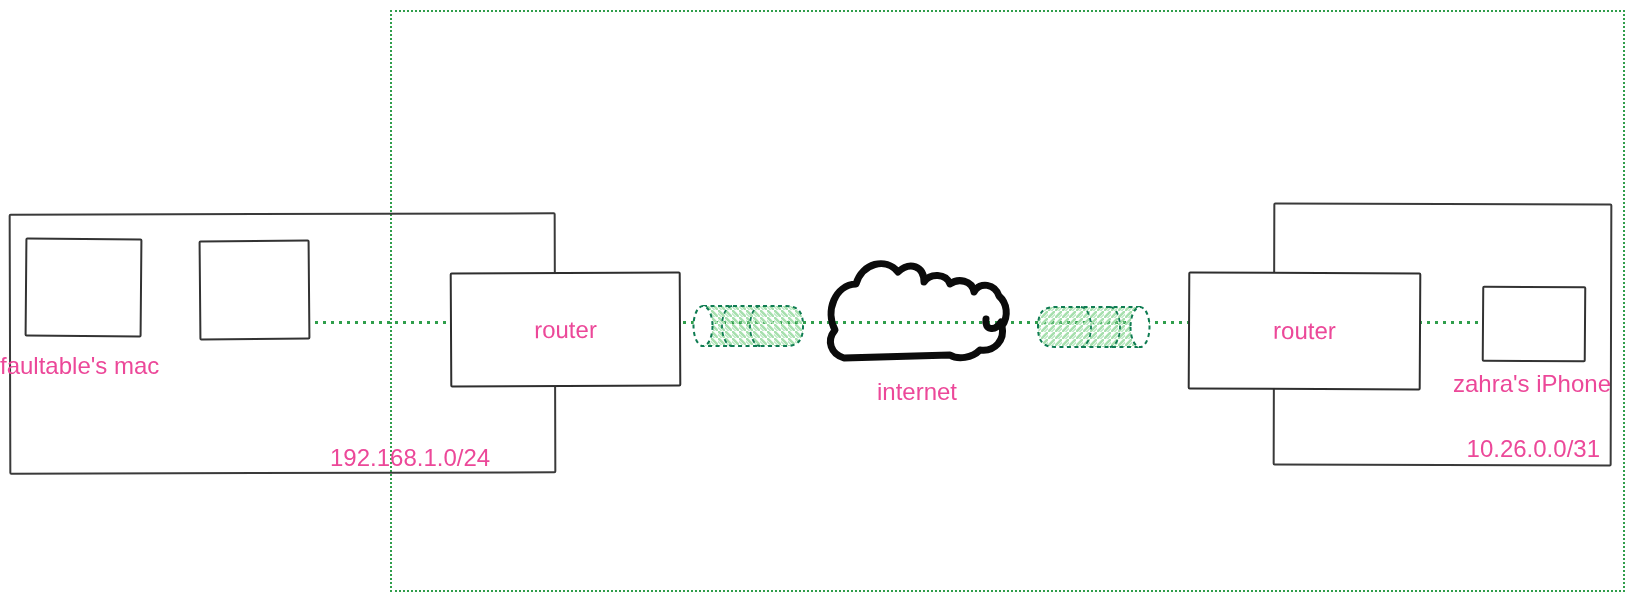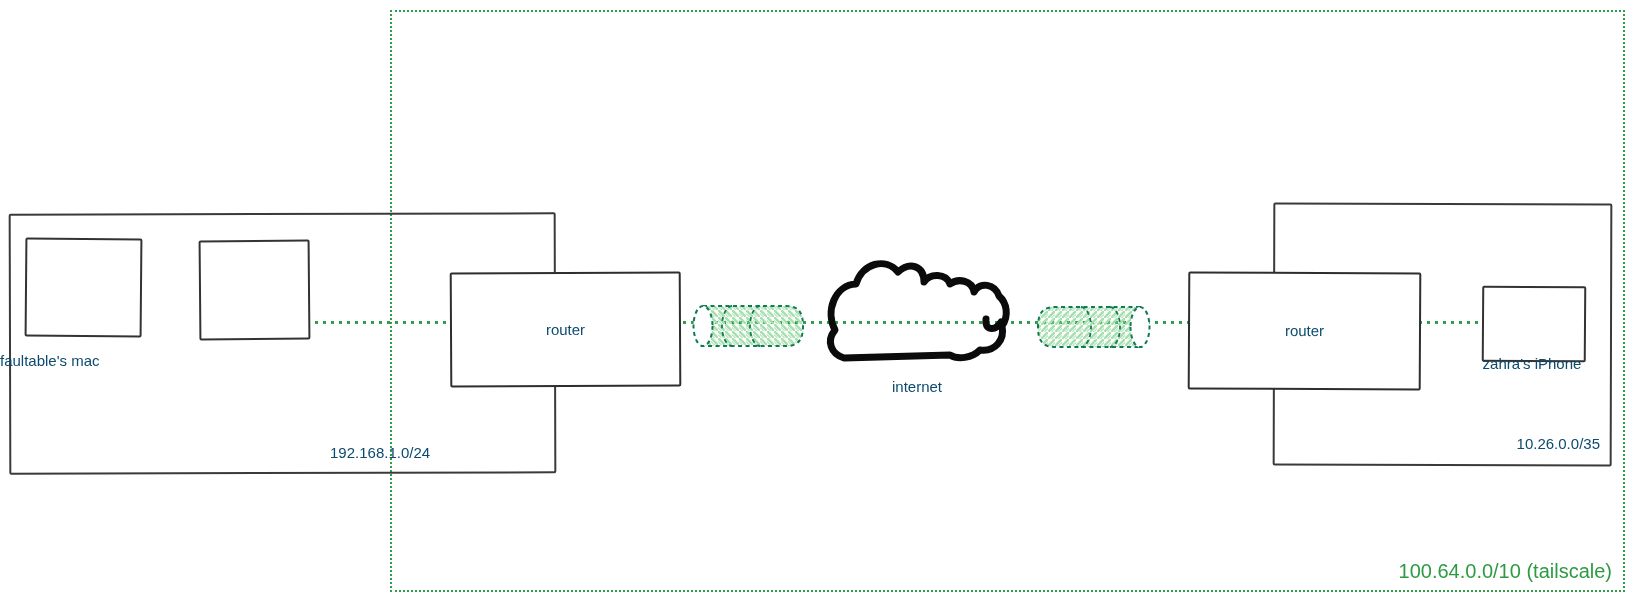--- a/index.html
+++ b/index.html
@@ -6,23 +6,23 @@
   .canvas{
     position:relative;
     width:1633px;height:601px;
     background:#ffffff;
     font-family:"Liberation Sans", sans-serif;
     color:#111;
     overflow:hidden;
   }
   .abs{position:absolute;}
   .lbl{
-    font-size:15px;
+    font-size:24px;
     line-height:1.15;
-    color:#0c4a6e;
+    color:#ec4899;
     white-space:nowrap;
     z-index:7;
   }
   
   .ts-box{
     left:390px;top:10px;width:1231px;height:578px;
     border:2.5px dotted #2f9e4b;
     z-index:1;
   }
   .ts-label{
@@ -48,21 +48,21 @@
     border:2.5px solid #333;
     border-radius:2px;
     background:#fff;
     z-index:3;
   }
   .dev-mac{left:25px;top:238px;width:113px;height:95px;transform:rotate(0.5deg);}
   .dev-nas{left:199px;top:240px;width:107px;height:96px;transform:rotate(-0.5deg);}
   .dev-iphone{left:1482px;top:286px;width:100px;height:72px;transform:rotate(0.4deg);}
   .mac-label{left:0px;top:352px;width:180px;text-align:left;}
   .nas-label{left:166px;top:352px;width:200px;text-align:center;}
-  .iphone-label{left:1432px;top:355px;width:200px;text-align:center;}
+  .iphone-label{left:1432px;top:370px;width:200px;text-align:center;}
   
   .dotline{
     left:315px;top:321px;width:1166px;height:3px;
     background:repeating-linear-gradient(90deg,#2f9e4b 0 3px,transparent 3px 8px);
     z-index:4;
   }
   
   .router{
     border:2.5px solid #2e2e2e;
     border-radius:2px;
@@ -151,16 +151,15 @@
                  C 185 92, 175 104, 160 102
                  C 152 110, 138 112, 130 107
                  L 24 110 Z"></path>
         <path d="M181 74 C 175 84, 164 82, 166 71"></path>
       </g>
     </svg>
   </div>
   <div class="abs lbl internet-label">internet</div>
 
   <div class="abs lbl cidr-left">192.168.1.0/24</div>
-  <div class="abs lbl cidr-right">10.26.0.0/35</div>
-  <div class="abs lbl ts-label">100.64.0.0/10 (tailscale)</div>
+  <div class="abs lbl cidr-right">10.26.0.0/31</div>
 
 </div>
 
 </body></html>

